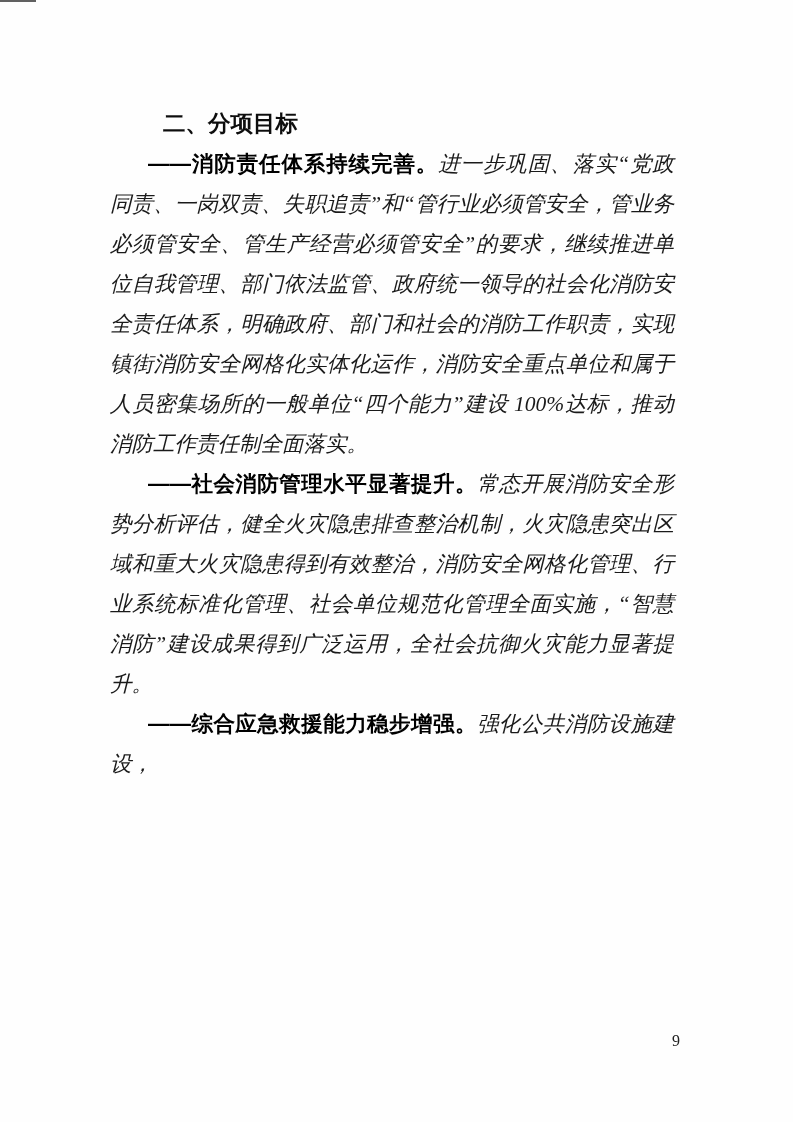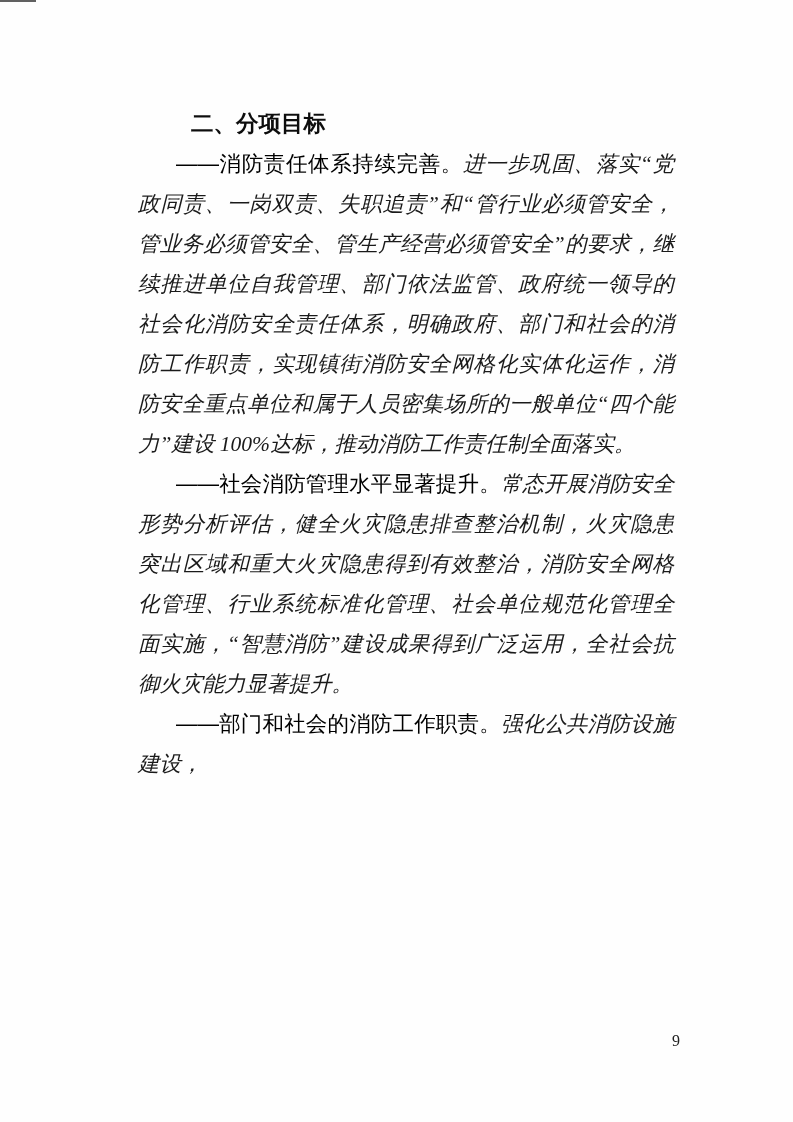--- a/index.html
+++ b/index.html
@@ -23,21 +23,20 @@
     width: 36px;
     height: 2px;
     background: #3a3a3a;
     opacity: .8;
   }
   .content {
     position: absolute;
     left: 110px;
     right: 119px;
     top: 104px;
-    margin-left: 28px;
   }
   .heading {
     margin: 0;
     font-family: "Liberation Sans", "DejaVu Sans", sans-serif;
     font-weight: 700;
     font-size: 22.5px;
     line-height: 40px;
     color: #0d0d0d;
     text-indent: 53px;
   }
@@ -46,21 +45,21 @@
     font-size: 21.5px;
     line-height: 40px;
     text-align: justify;
     text-justify: inter-character;
     text-indent: 38px;
     word-break: normal;
     overflow-wrap: break-word;
   }
   .para .lead {
     font-family: "Liberation Sans", "DejaVu Sans", sans-serif;
-    font-weight: 400;
+    font-weight: 700;
     color: #000000;
   }
   .para .body-text {
     font-weight: 400;
     font-style: italic;
   }
   .page-number {
     position: absolute;
     left: 672px;
     top: 1031px;
@@ -76,17 +75,17 @@
   <div class="scan-artifact"></div>
 
   <div class="content">
     <h2 class="heading">二、分项目标</h2>
 
     <p class="para"><span class="lead">——消防责任体系持续完善。</span><span class="body-text">进一步巩固、落实“党政同责、一岗双责、失职追责”和“管行业必须管安全，管业务必须管安全、管生产经营必须管安全”的要求，继续推进单位自我管理、部门依法监管、政府统一领导的社会化消防安全责任体系，明确政府、部门和社会的消防工作职责，实现镇街消防安全网格化实体化运作，消防安全重点单位和属于人员密集场所的一般单位“四个能力”建设 100%达标，推动消防工作责任制全面落实。</span></p>
 
     <p class="para"><span class="lead">——社会消防管理水平显著提升。</span><span class="body-text">常态开展消防安全形势分析评估，健全火灾隐患排查整治机制，火灾隐患突出区域和重大火灾隐患得到有效整治，消防安全网格化管理、行业系统标准化管理、社会单位规范化管理全面实施，“智慧消防”建设成果得到广泛运用，全社会抗御火灾能力显著提升。</span></p>
 
 
-    <p class="para"><span class="lead">——部门和社会的消防工作职责。</span><span class="body-text">强化公共消防设施建设，</span></p>
+    <p class="para"><span class="lead">——综合应急救援能力稳步增强。</span><span class="body-text">强化公共消防设施建设，</span></p>
   </div>
 
   <div class="page-number">9</div>
 </div>
 
 </body></html>

